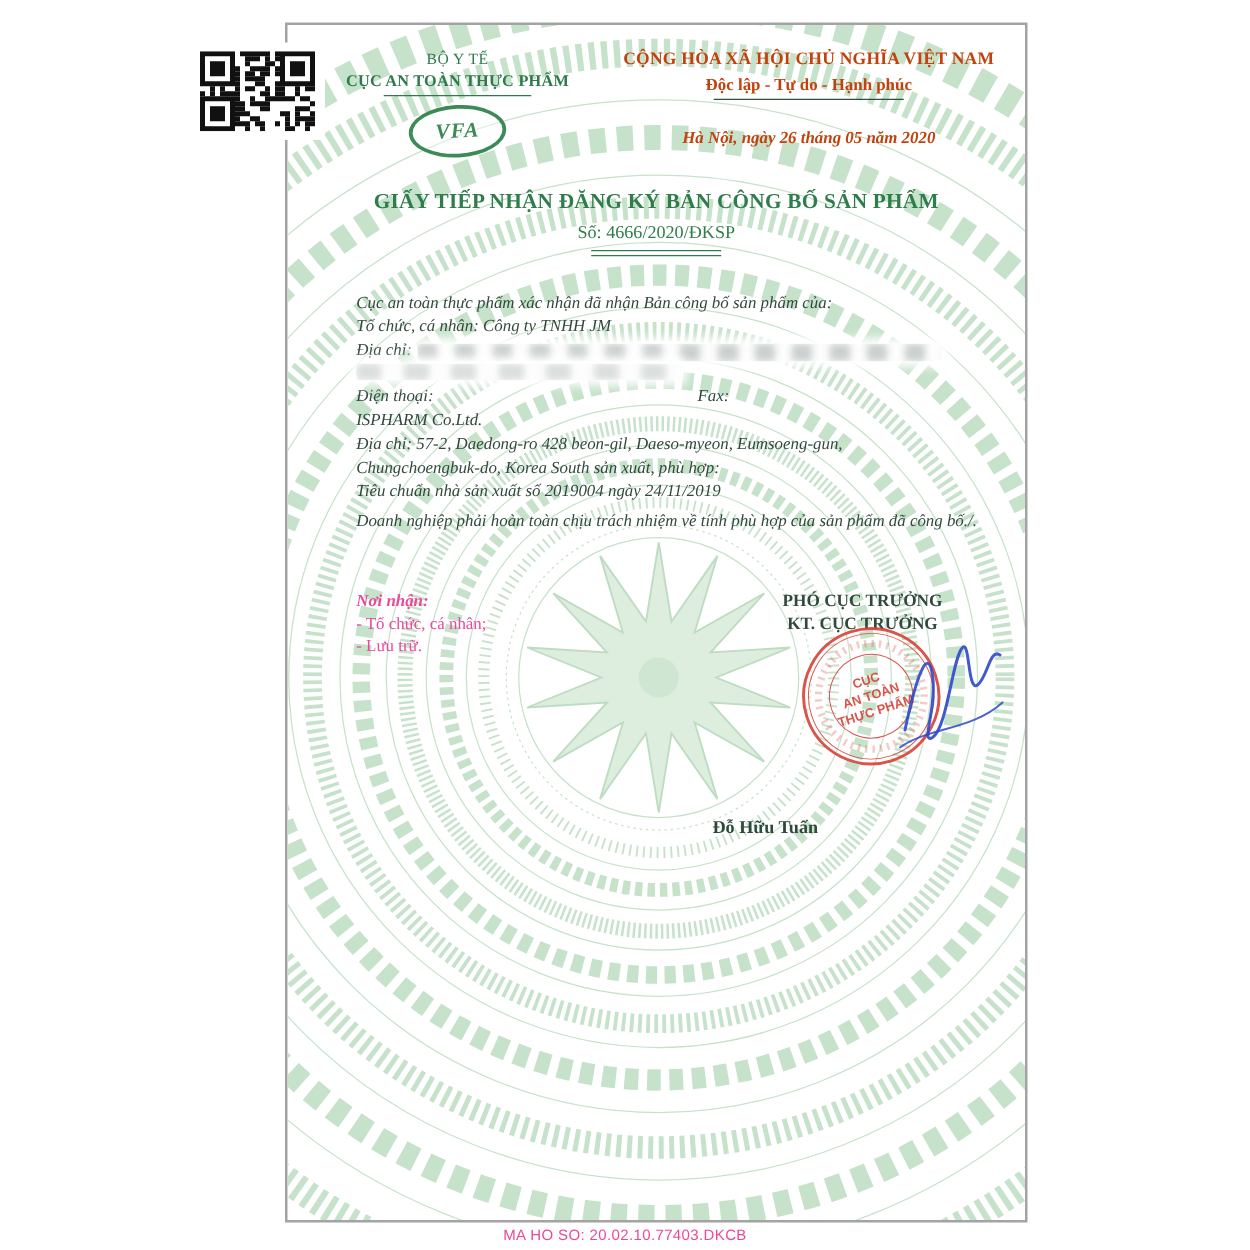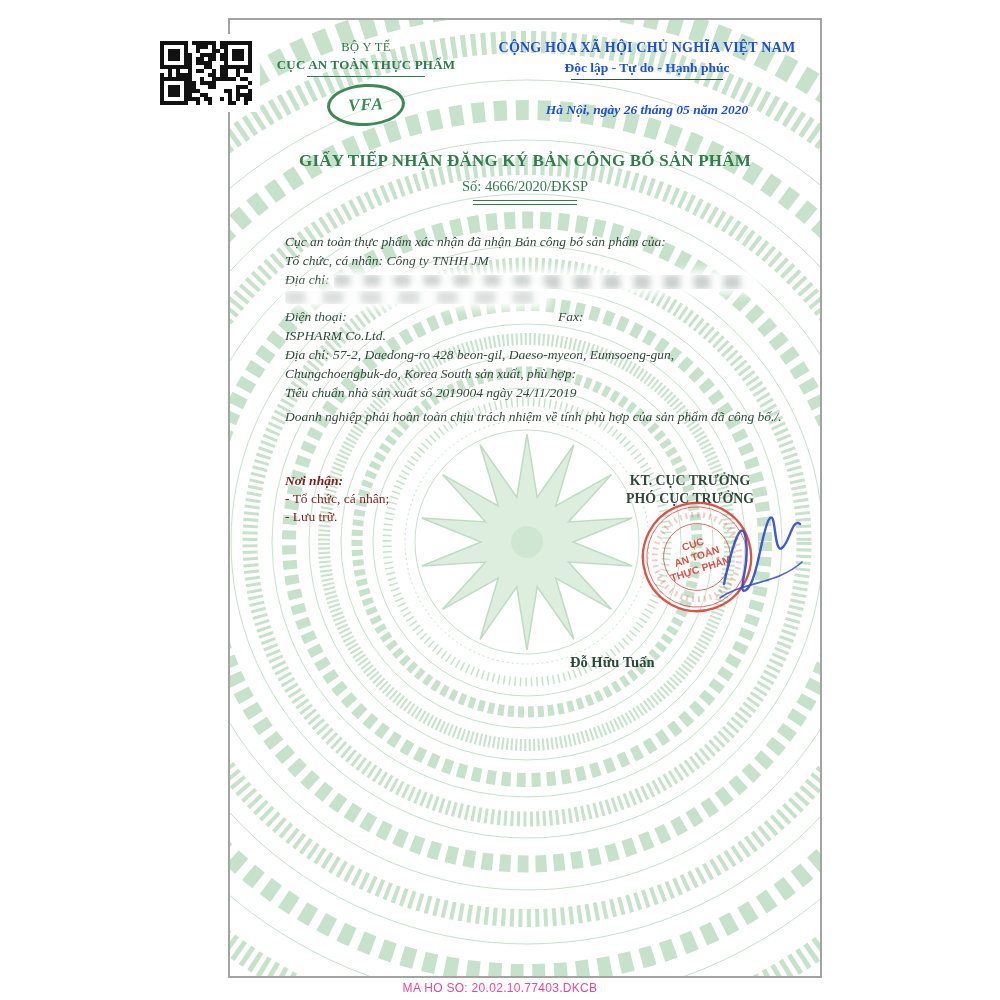--- a/index.html
+++ b/index.html
@@ -13,21 +13,21 @@
 
   
   .hdr-left { position:absolute; top:20px; left:26px; width:220px; text-align:center; color:#2e7a4b; }
   .min  { font-size:12.5px; letter-spacing:.4px; }
   .dept { font-size:13px; font-weight:bold; margin-top:2px; letter-spacing:.2px; }
   .dept-line { width:118px; height:1px; background:#2e7a4b; margin:3px auto 0; }
   .logo { margin:7px auto 0; width:78px; height:42px; border:3px solid #3c8a55; border-radius:50%;
           display:flex; align-items:center; justify-content:center; transform:rotate(-3deg); background:rgba(255,255,255,.4); }
   .logo span { font-style:italic; font-weight:bold; font-size:17px; color:#3c8a55; letter-spacing:1px; }
 
-  .hdr-right { position:absolute; top:20px; left:252px; width:330px; text-align:center; color:#1d4ed8; }
+  .hdr-right { position:absolute; top:20px; left:252px; width:330px; text-align:center; color:#c2410c; }
   .nation { font-size:14px; font-weight:bold; letter-spacing:.2px; }
   .motto  { font-size:13.5px; font-weight:bold; margin-top:4px; }
   .motto-line { width:152px; height:1px; background:#2a523c; margin:3px auto 0; }
   .dateline { font-size:13.5px; font-style:italic; font-weight:bold; margin-top:22px; }
 
   
   .title-block { position:absolute; top:131px; left:0; right:0; text-align:center; color:#2f7d4b; }
   .title-main { font-size:17px; font-weight:bold; letter-spacing:.2px; }
   .title-num  { font-size:14.5px; margin-top:7px; }
   .dbl { width:104px; height:5px; border-top:1.5px solid #2f7d4b; border-bottom:1.5px solid #2f7d4b; margin:5px auto 0; }
@@ -43,21 +43,21 @@
               background:repeating-linear-gradient(90deg, rgba(120,135,128,.38) 0 16px, rgba(255,255,255,0) 16px 30px);
               filter:blur(3px); }
   .smudge { width:260px; height:13px; margin:2px 0 3px 0; background:#fdfdfd; border-radius:3px;
             box-shadow:0 0 8px 5px rgba(255,255,255,.9); position:relative; overflow:hidden; }
   .smudge::after { content:""; position:absolute; inset:0;
             background:repeating-linear-gradient(90deg, rgba(130,145,138,.28) 0 20px, rgba(255,255,255,0) 20px 38px);
             filter:blur(3px); }
   .resp { margin-top:5px; }
 
   
-  .recipients { position:absolute; top:452px; left:55px; color:#7f1d1d; font-size:13.5px; line-height:18px; }
+  .recipients { position:absolute; top:452px; left:55px; color:#ec4899; font-size:13.5px; line-height:18px; }
   .recip-title { font-weight:bold; font-style:italic; }
   .sign-block { position:absolute; top:452px; left:340px; width:240px; text-align:center; color:#31493c; }
   .sgt { font-weight:bold; font-size:13.8px; line-height:18px; }
   .stamp-wrap { position:absolute; left:408px; top:478px; width:118px; height:118px;
                 transform:rotate(-18deg); opacity:.92; }
   .sig-svg { position:absolute; left:482px; top:480px; width:95px; height:115px; }
   .signer-name { position:absolute; top:588px; left:340px; width:240px; text-align:left;
                  font-weight:bold; font-size:14.5px; color:#2c4a3a;margin-top:46px; }
 
   
@@ -140,22 +140,22 @@
       <div class="resp">Doanh nghiệp phải hoàn toàn chịu trách nhiệm về tính phù hợp của sản phẩm đã công bố./.</div>
     </div>
 
     <div class="recipients">
       <div class="recip-title">Nơi nhận:</div>
       <div>- Tổ chức, cá nhân;</div>
       <div>- Lưu trữ.</div>
     </div>
 
     <div class="sign-block">
+      <div class="sgt">PHÓ CỤC TRƯỞNG</div>
       <div class="sgt">KT. CỤC TRƯỞNG</div>
-      <div class="sgt">PHÓ CỤC TRƯỞNG</div>
     </div>
 
     <svg class="stamp-wrap" viewBox="0 0 120 120">
       <circle cx="60" cy="60" r="55" fill="none" stroke="#d9453a" stroke-width="2.4"></circle>
       <circle cx="60" cy="60" r="51" fill="none" stroke="#d9453a" stroke-width="0.8"></circle>
       <circle cx="60" cy="60" r="34" fill="none" stroke="#d9453a" stroke-width="0.8"></circle>
       <circle cx="60" cy="60" r="43" fill="none" stroke="#d9453a" stroke-width="6" stroke-dasharray="2 4" opacity="0.3"></circle>
       <text x="60" y="50" text-anchor="middle" font-family="Liberation Sans, sans-serif" font-size="10.5" font-weight="bold" fill="#d9453a">CỤC</text>
       <text x="60" y="63" text-anchor="middle" font-family="Liberation Sans, sans-serif" font-size="10.5" font-weight="bold" fill="#d9453a">AN TOÀN</text>
       <text x="60" y="76" text-anchor="middle" font-family="Liberation Sans, sans-serif" font-size="10.5" font-weight="bold" fill="#d9453a">THỰC PHẨM</text>

